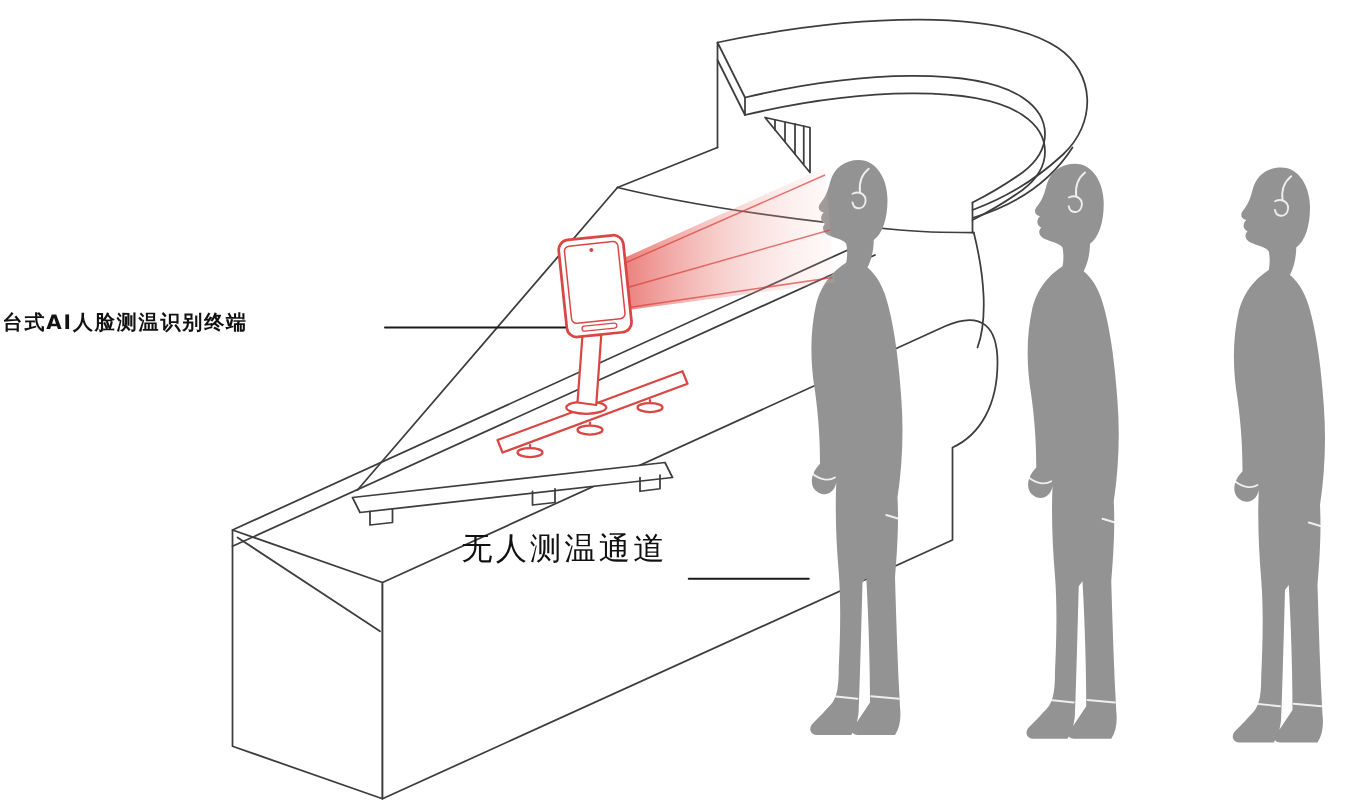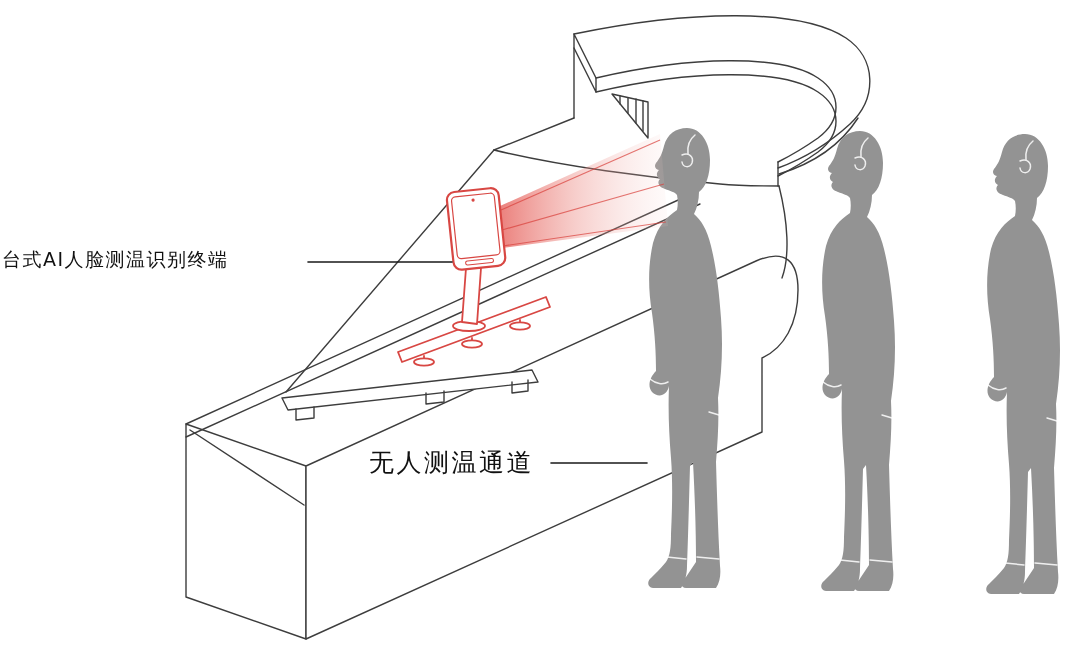--- a/index.html
+++ b/index.html
@@ -5,22 +5,22 @@
   html,body{margin:0;padding:0;background:#fff;}
   .stage{
     position:relative;width:1080px;height:645px;background:#fff;overflow:hidden;
     font-family:"DejaVu Sans","Liberation Sans",sans-serif;
   }
   .stage svg{position:absolute;left:0;top:0;}
   .callout{
     position:absolute;color:#111;white-space:nowrap;line-height:1;
     user-select:none;
   }
-  .callout.terminal{left:2px;top:250px;font-size:19px;letter-spacing:1.5px;font-weight:400;}
-  .callout.channel{left:369px;top:450px;font-size:25px;letter-spacing:2.5px;font-weight:500;}
+  .callout.terminal{left:2px;top:250px;font-size:16px;letter-spacing:1.5px;font-weight:700;}
+  .callout.channel{left:369px;top:426px;font-size:25px;letter-spacing:2.5px;font-weight:500;}
 </style>
 </head>
 <body>
 
 <div class="stage">
 
   <svg width="1080" height="645" viewBox="0 0 1080 645">
 
     <defs>
       <linearGradient id="beamGrad" gradientUnits="userSpaceOnUse" x1="500" y1="200" x2="668" y2="200">

